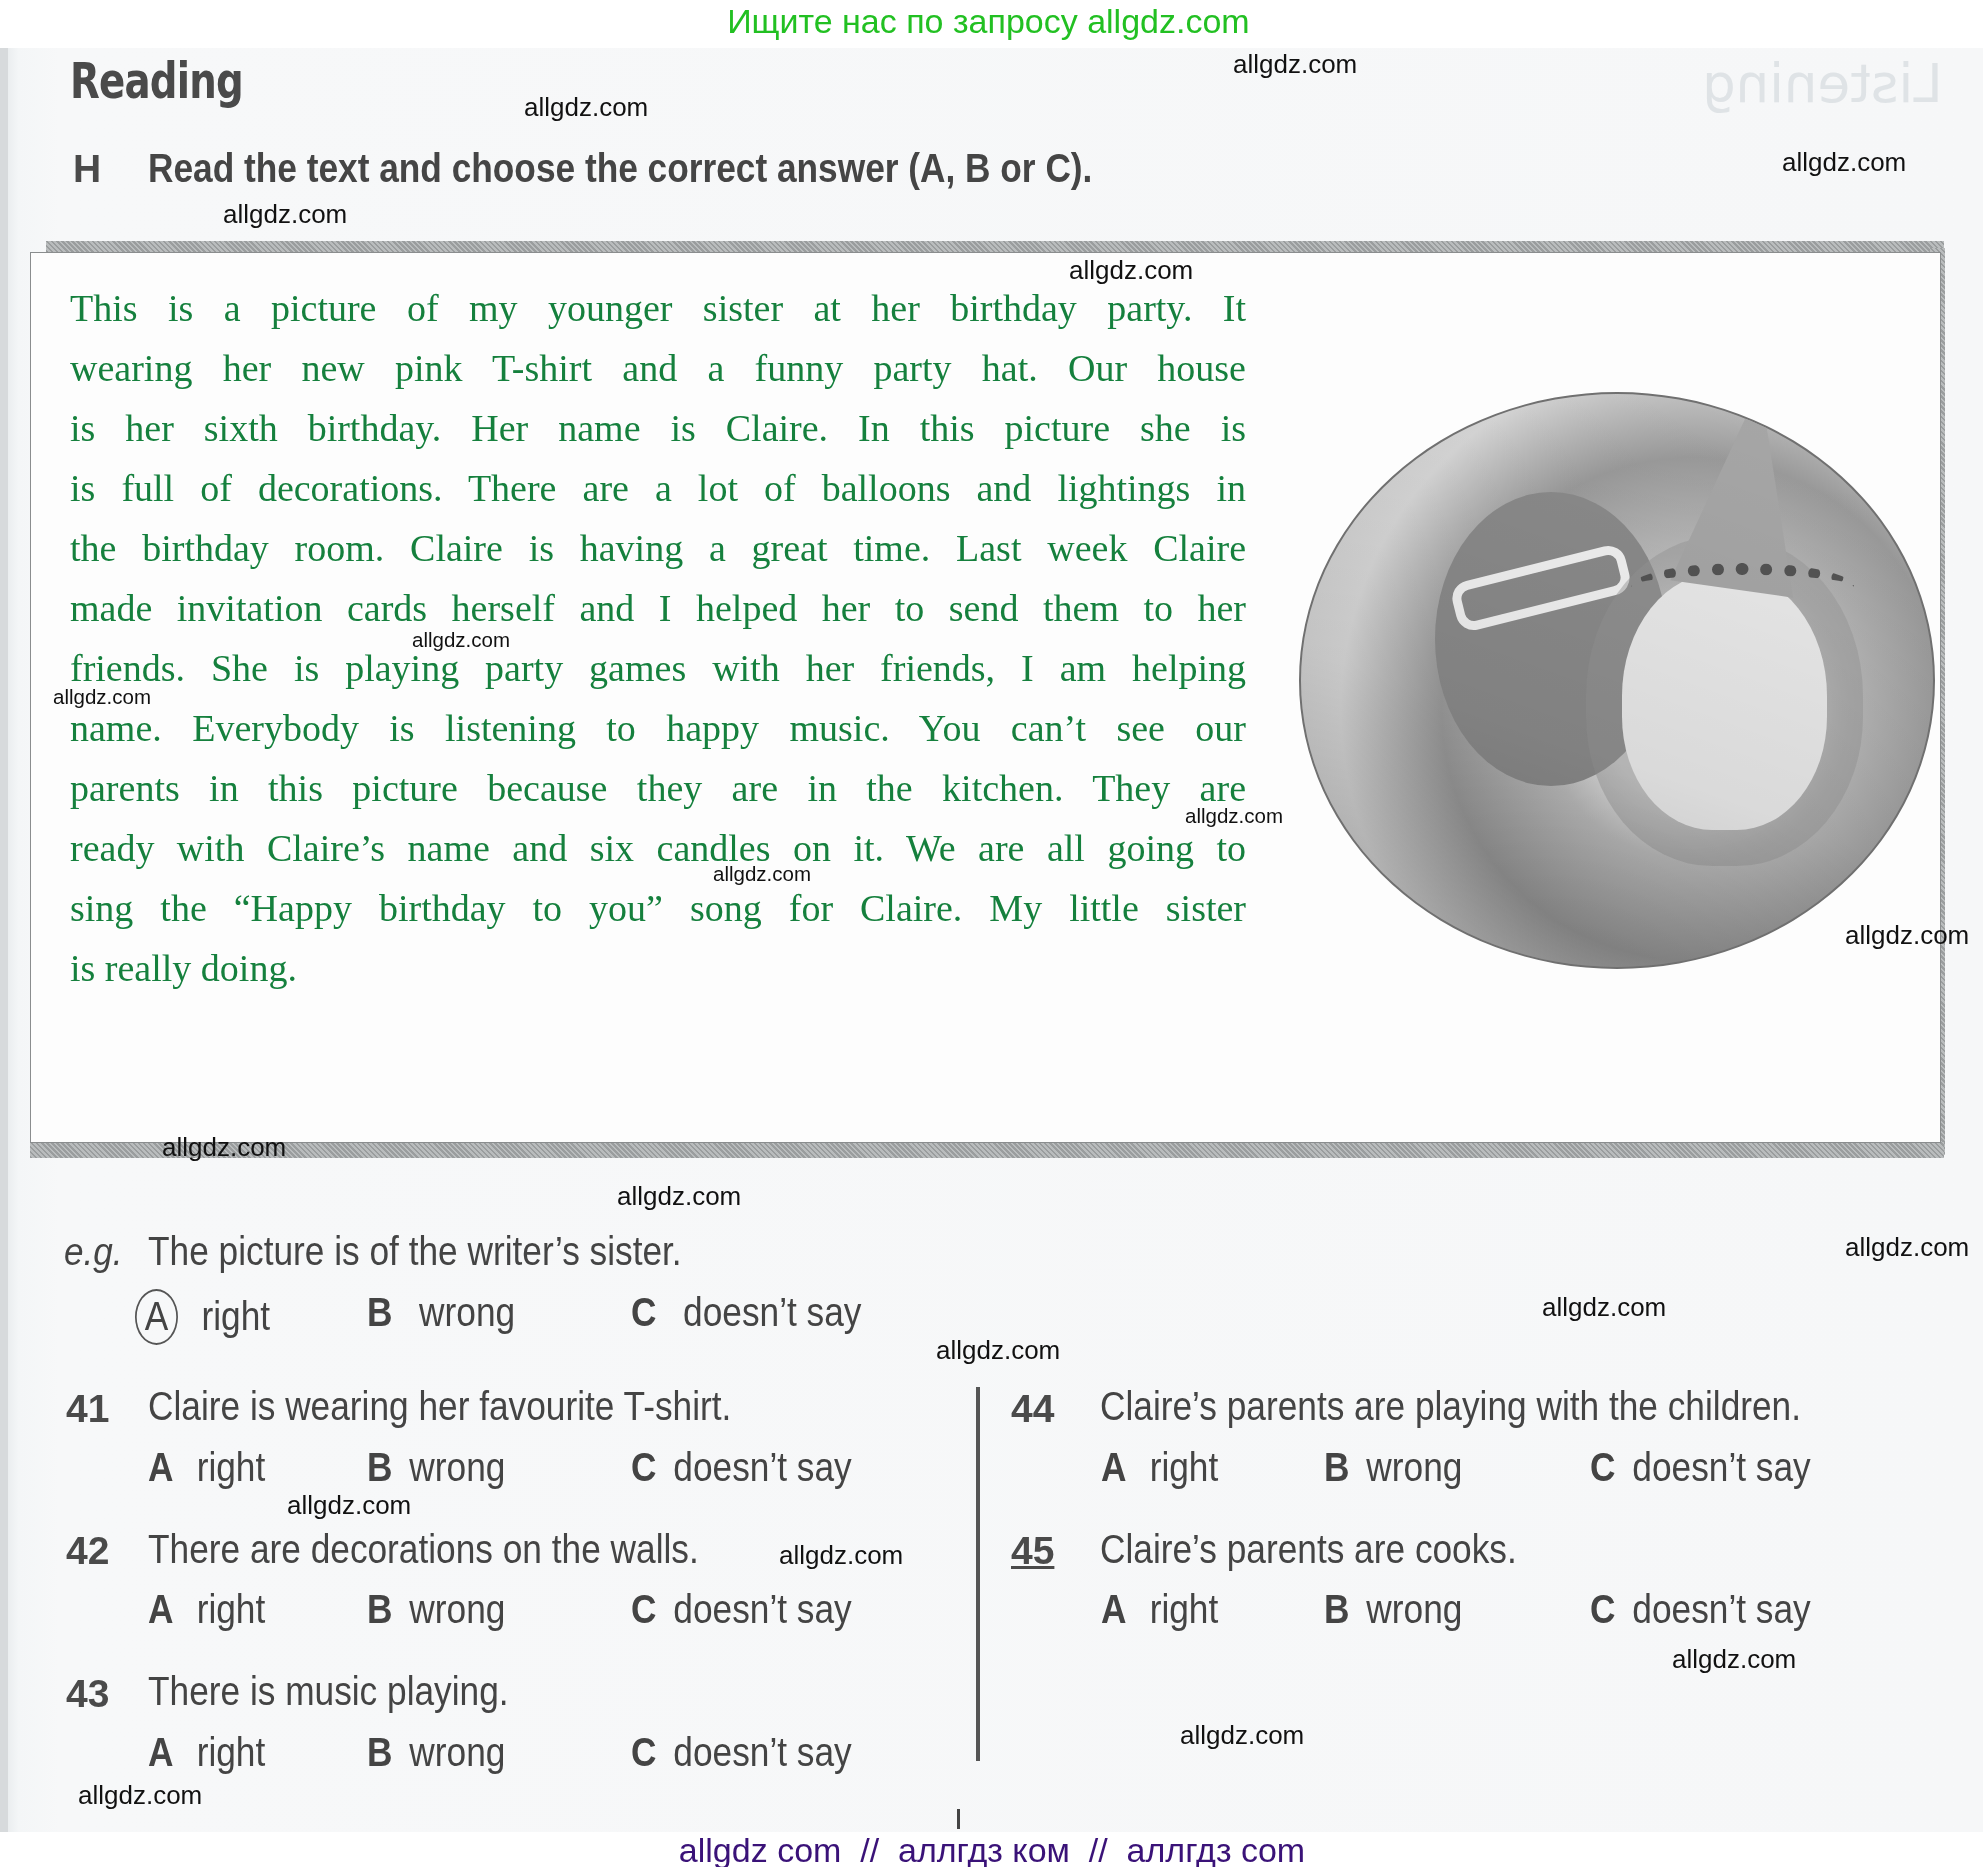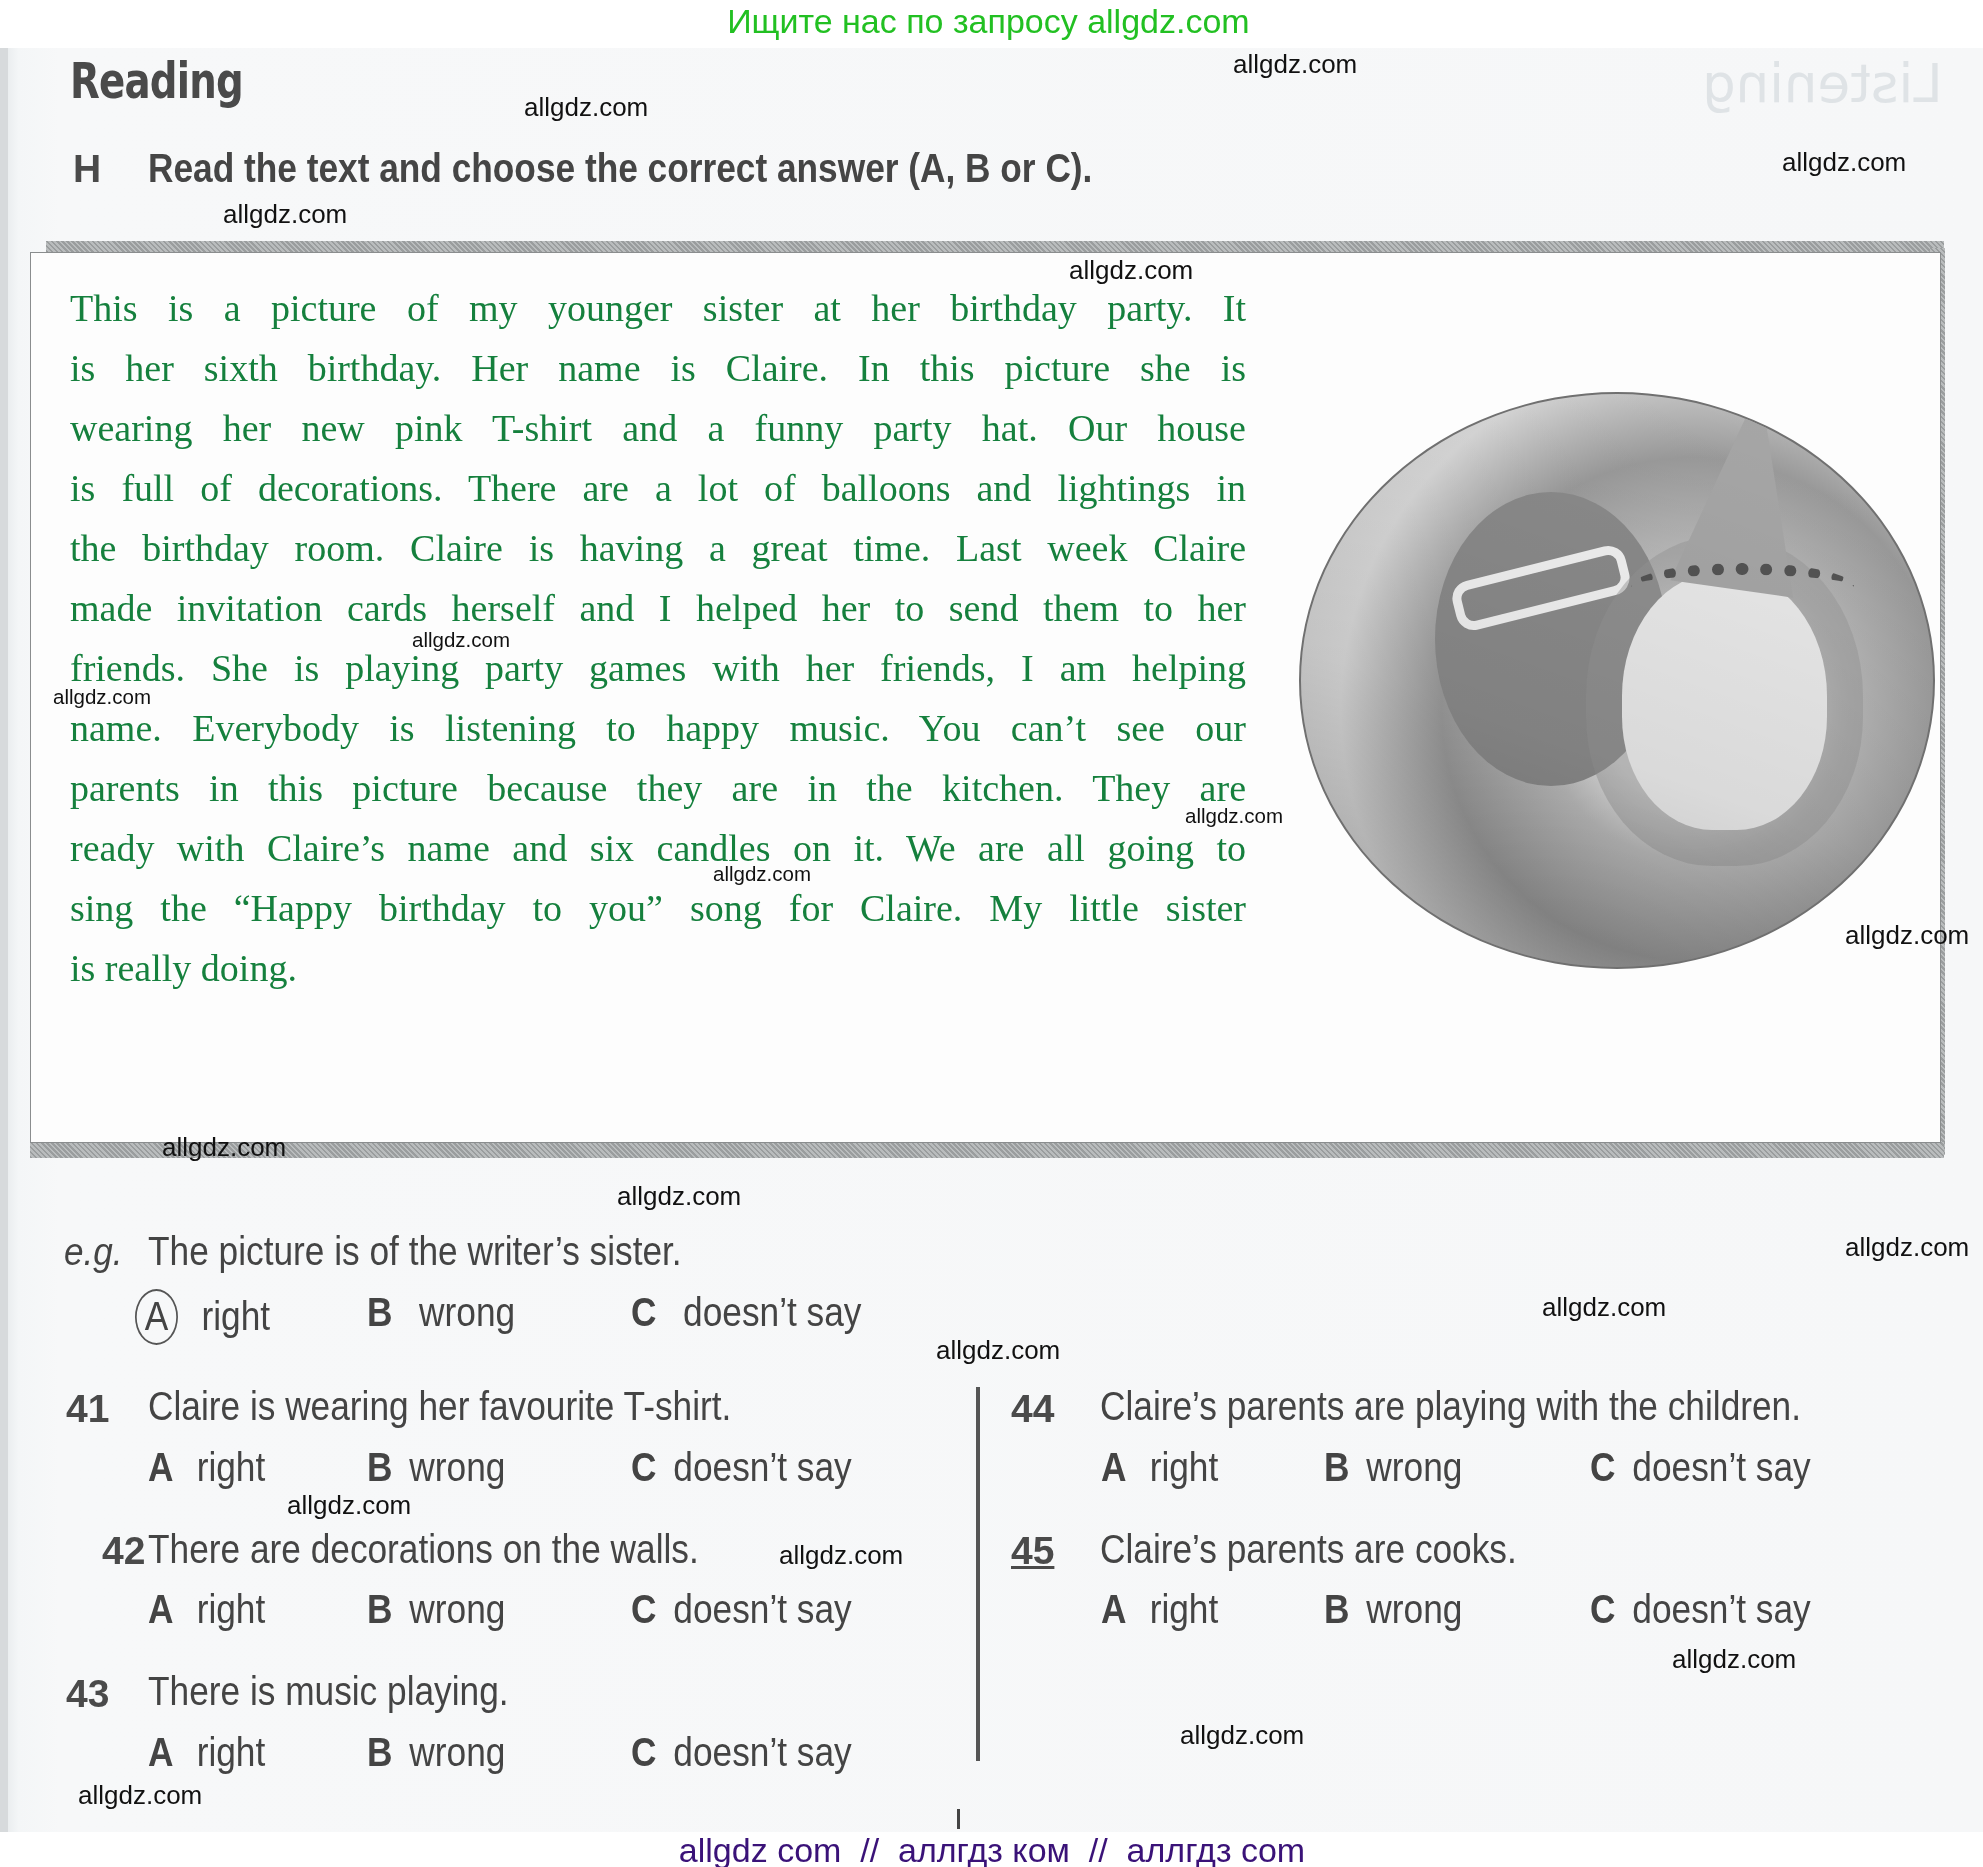--- a/index.html
+++ b/index.html
@@ -68,22 +68,22 @@
 <div class="abs instr-letter">H</div>
 <div class="abs instr">Read the text and choose the correct answer (A, B or C).</div>
 
 <div class="abs box-shadow-top"></div>
 <div class="abs box-shadow-right"></div>
 <div class="abs box-shadow-bottom"></div>
 <div class="abs box"></div>
 
 <div class="abs passage">
   <span class="ln">This is a picture of my younger sister at her birthday party. It</span>
+  <span class="ln">wearing her new pink T-shirt and a funny party hat. Our house</span>
   <span class="ln">is her sixth birthday. Her name is Claire. In this picture she is</span>
-  <span class="ln">wearing her new pink T-shirt and a funny party hat. Our house</span>
   <span class="ln">is full of decorations. There are a lot of balloons and lightings in</span>
   <span class="ln">the birthday room. Claire is having a great time. Last week Claire</span>
   <span class="ln">made invitation cards herself and I helped her to send them to her</span>
   <span class="ln">friends. She is playing party games with her friends, I am helping</span>
   <span class="ln">name. Everybody is listening to happy music. You can’t see our</span>
   <span class="ln">parents in this picture because they are in the kitchen. They are</span>
   <span class="ln">ready with Claire’s name and six candles on it. We are all going to</span>
   <span class="ln">sing the “Happy birthday to you” song for Claire. My little sister</span>
   <span class="ln last">is really doing.</span>
 </div>
@@ -111,21 +111,21 @@
   <span class="ltr">C</span>
   <span style="margin-left:19.6px;">doesn’t say</span>
 </div>
 
 <div class="abs q-num" style="left:66px; top:1387px;">41</div>
 <div class="abs q-text" style="left:148px; top:1383px;">Claire is wearing her favourite T-shirt.</div>
 <div class="abs opt" style="left:148px; top:1444px;"><span class="ltr">A</span><span style="margin-left:27px;">right</span></div>
 <div class="abs opt" style="left:367px; top:1444px;"><span class="ltr">B</span><span style="margin-left:19.6px;">wrong</span></div>
 <div class="abs opt" style="left:631px; top:1444px;"><span class="ltr">C</span><span style="margin-left:19.6px;">doesn’t say</span></div>
 
-<div class="abs q-num" style="left:66px; top:1529px;margin-left:36px;">42</div>
+<div class="abs q-num" style="left:66px; top:1529px;">42</div>
 <div class="abs q-text" style="left:148px; top:1526px;">There are decorations on the walls.</div>
 <div class="abs opt" style="left:148px; top:1586px;"><span class="ltr">A</span><span style="margin-left:27px;">right</span></div>
 <div class="abs opt" style="left:367px; top:1586px;"><span class="ltr">B</span><span style="margin-left:19.6px;">wrong</span></div>
 <div class="abs opt" style="left:631px; top:1586px;"><span class="ltr">C</span><span style="margin-left:19.6px;">doesn’t say</span></div>
 
 <div class="abs q-num" style="left:66px; top:1672px;">43</div>
 <div class="abs q-text" style="left:148px; top:1668px;">There is music playing.</div>
 <div class="abs opt" style="left:148px; top:1729px;"><span class="ltr">A</span><span style="margin-left:27px;">right</span></div>
 <div class="abs opt" style="left:367px; top:1729px;"><span class="ltr">B</span><span style="margin-left:19.6px;">wrong</span></div>
 <div class="abs opt" style="left:631px; top:1729px;"><span class="ltr">C</span><span style="margin-left:19.6px;">doesn’t say</span></div>

